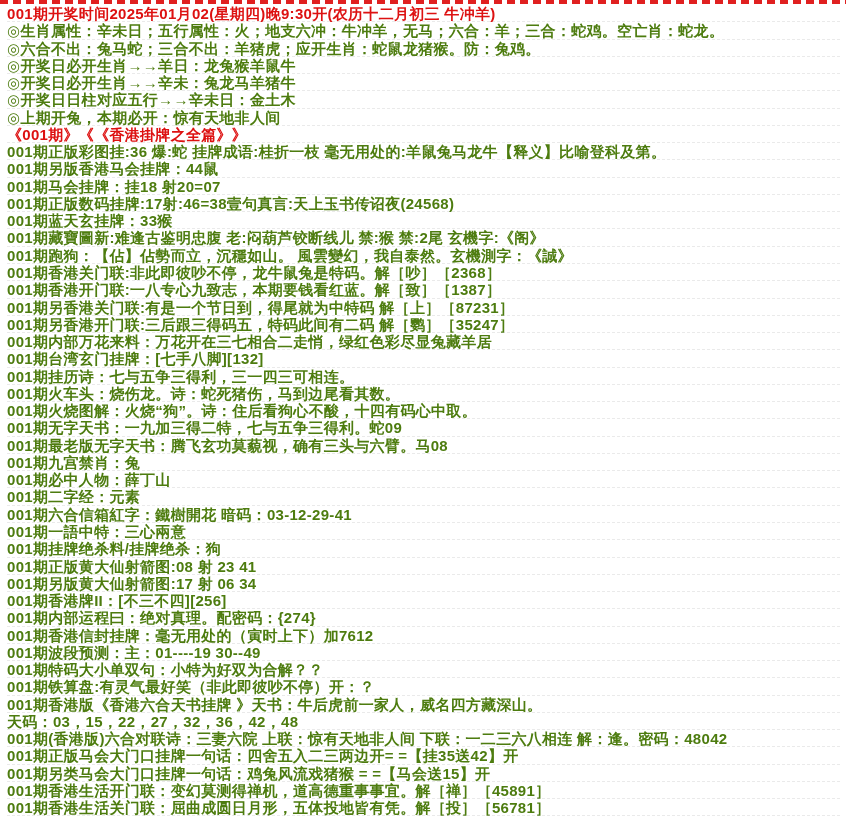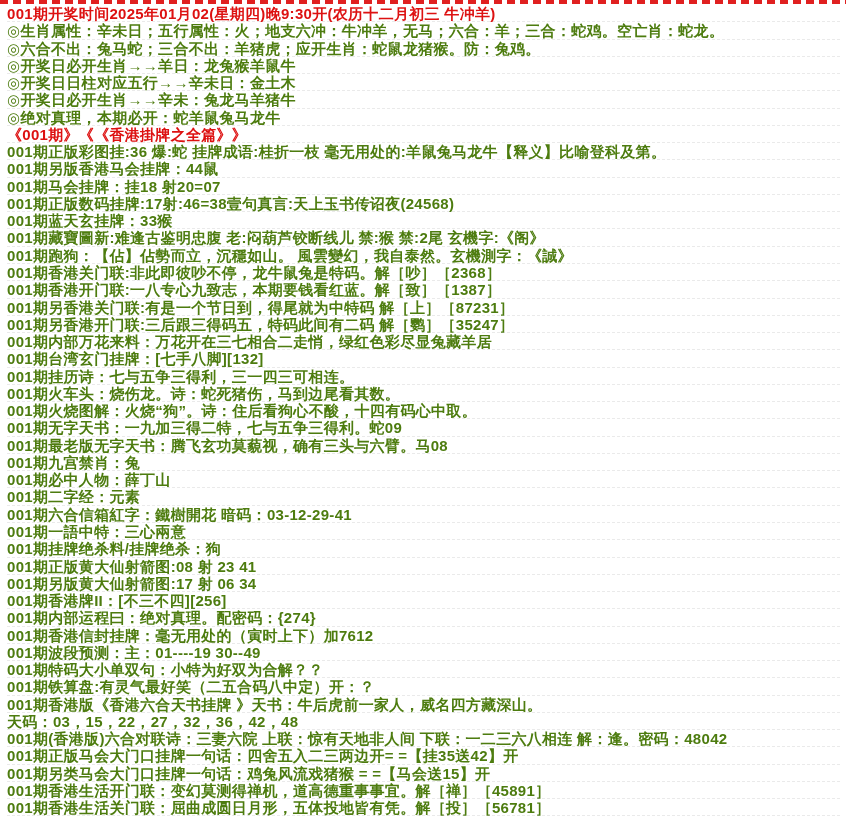--- a/index.html
+++ b/index.html
@@ -35,23 +35,23 @@
 </style>
 </head>
 <body>
 
 <div id="top-border"></div>
 <div id="doc">
     <div class="line red">001期开奖时间2025年01月02(星期四)晚9:30开(农历十二月初三 牛冲羊)</div>
     <div class="line">◎生肖属性：辛未日；五行属性：火；地支六冲：牛冲羊，无马；六合：羊；三合：蛇鸡。空亡肖：蛇龙。</div>
     <div class="line">◎六合不出：兔马蛇；三合不出：羊猪虎；应开生肖：蛇鼠龙猪猴。防：兔鸡。</div>
     <div class="line">◎开奖日必开生肖→→羊日：龙兔猴羊鼠牛</div>
+    <div class="line">◎开奖日必开生肖→→辛未：兔龙马羊猪牛</div>
     <div class="line">◎开奖日日柱对应五行→→辛未日：金土木</div>
-    <div class="line">◎开奖日必开生肖→→辛未：兔龙马羊猪牛</div>
-    <div class="line">◎绝对真理，本期必开：蛇羊鼠兔马龙牛</div>
+    <div class="line">◎上期开兔，本期必开：惊有天地非人间</div>
     <div class="line red">《001期》《《香港掛牌之全篇》》</div>
     <div class="line">001期正版彩图挂:36 爆:蛇 挂牌成语:桂折一枝 毫无用处的:羊鼠兔马龙牛【释义】比喻登科及第。</div>
     <div class="line">001期另版香港马会挂牌：44鼠</div>
     <div class="line">001期马会挂牌：挂18 射20=07</div>
     <div class="line">001期正版数码挂牌:17射:46=38壹句真言:天上玉书传诏夜(24568)</div>
     <div class="line">001期蓝天玄挂牌：33猴</div>
     <div class="line">001期藏寶圖新:难逢古鉴明忠腹 老:闷葫芦铰断线儿 禁:猴 禁:2尾 玄機字:《阁》</div>
     <div class="line">001期跑狗：【佔】佔勢而立，沉穩如山。 風雲變幻，我自泰然。玄機測字：《誠》</div>
     <div class="line">001期香港关门联:非此即彼吵不停，龙牛鼠兔是特码。解［吵］［2368］</div>
     <div class="line">001期香港开门联:一八专心九致志，本期要钱看红蓝。解［致］［1387］</div>
@@ -70,21 +70,21 @@
     <div class="line">001期六合信箱紅字：鐵樹開花 暗码：03-12-29-41</div>
     <div class="line">001期一語中特：三心兩意</div>
     <div class="line">001期挂牌绝杀料/挂牌绝杀：狗</div>
     <div class="line">001期正版黄大仙射箭图:08 射 23 41</div>
     <div class="line">001期另版黄大仙射箭图:17 射 06 34</div>
     <div class="line">001期香港牌II：[不三不四][256]</div>
     <div class="line">001期内部运程曰：绝对真理。配密码：{274}</div>
     <div class="line">001期香港信封挂牌：毫无用处的（寅时上下）加7612</div>
     <div class="line">001期波段预测：主：01----19 30--49</div>
     <div class="line">001期特码大小单双句：小特为好双为合解？？</div>
-    <div class="line">001期铁算盘:有灵气最好笑（二五合码八中定）开：？</div>
+    <div class="line">001期铁算盘:有灵气最好笑（非此即彼吵不停）开：？</div>
     <div class="line">001期香港版《香港六合天书挂牌 》天书：牛后虎前一家人，威名四方藏深山。</div>
     <div class="line">天码：03，15，22，27，32，36，42，48</div>
     <div class="line">001期(香港版)六合对联诗：三妻六院 上联：惊有天地非人间 下联：一二三六八相连 解：逢。密码：48042</div>
     <div class="line">001期正版马会大门口挂牌一句话：四舍五入二三两边开= =【挂35送42】开</div>
     <div class="line">001期另类马会大门口挂牌一句话：鸡兔风流戏猪猴 = =【马会送15】开</div>
     <div class="line">001期香港生活开门联：变幻莫测得禅机，道高德重事事宜。解［禅］［45891］</div>
     <div class="line">001期香港生活关门联：屈曲成圆日月形，五体投地皆有凭。解［投］［56781］</div>
   </div>
 
 </body></html>

